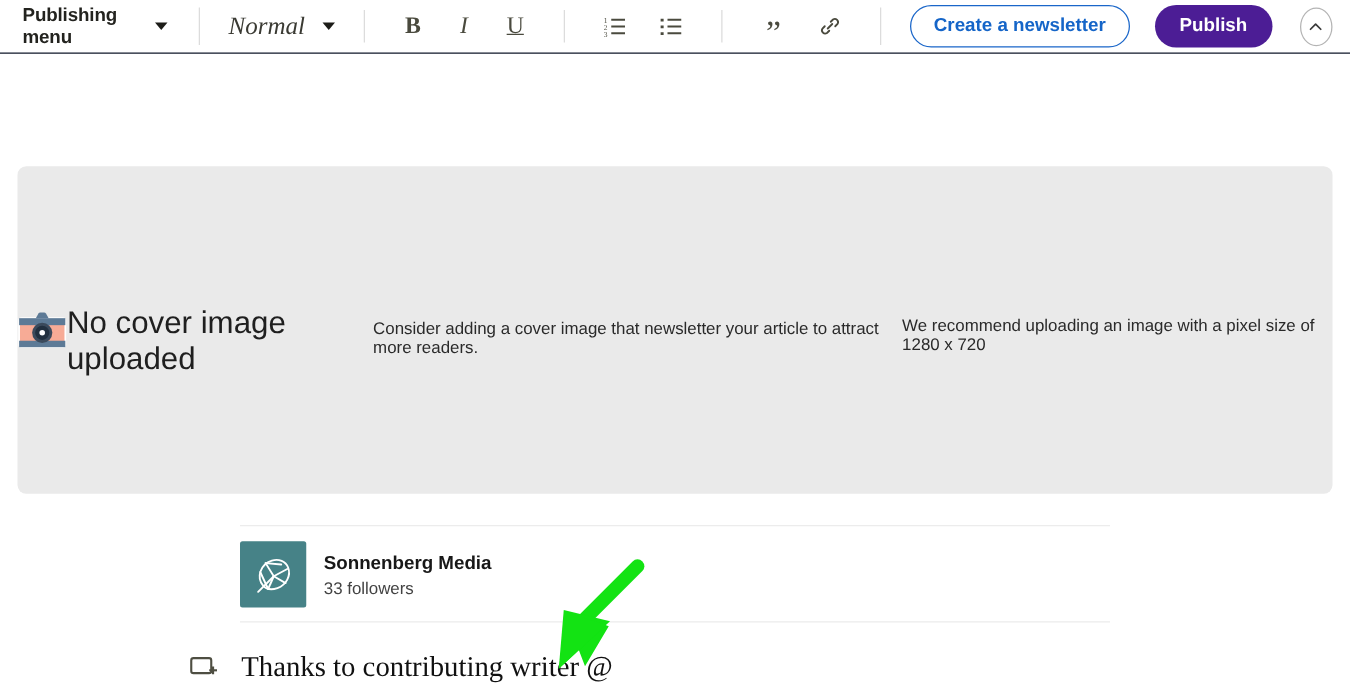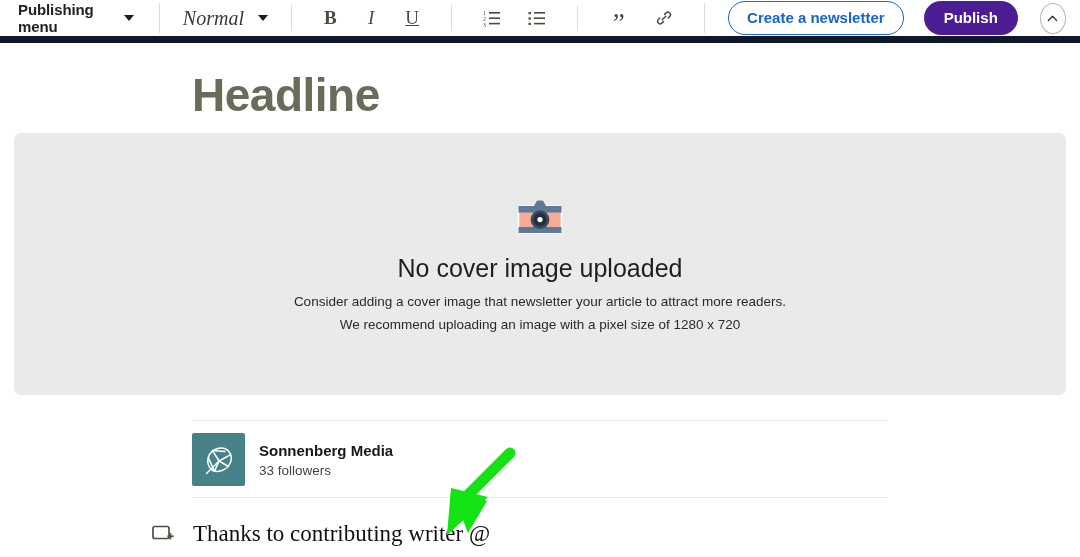--- a/index.html
+++ b/index.html
@@ -13,21 +13,21 @@
     position: relative;
   }
 
   
   .toolbar {
     position: absolute;
     top: 0; left: 0;
     width: 1080px;
     height: 43px;
     background: #ffffff;
-    border-bottom: 7px solid #0f172a;
+    border-bottom: 1px solid #0f172a;
     display: flex;
     align-items: center;
     padding: 0 14px 0 16px;
     z-index: 5;
     gap: 10px;
   }
 
   .publishing-menu {
     display: flex;
     align-items: center;
@@ -158,21 +158,20 @@
 
   .cover-box {
     position: absolute;
     top: 90px;
     left: 14px;
     width: 1052px;
     height: 262px;
     background: #eaeaea;
     border-radius: 7px;
     display: flex;
-    flex-direction: column;
     align-items: center;
     justify-content: center;
     cursor: pointer;
   }
   .cover-title {
     font-size: 25px;
     color: #1f1f1f;
     margin-top: 17px;
     font-family: "Liberation Sans", sans-serif;
   }
@@ -331,21 +330,20 @@
 
   <div class="round-btn">
     <svg width="15" height="15" viewBox="0 0 15 15">
       <path d="M3.4 9.4 L7.5 5.3 L11.6 9.4" stroke="#3a3a3a" stroke-width="1.4" fill="none" stroke-linecap="round" stroke-linejoin="round"></path>
     </svg>
   </div>
 </div>
 
 <div class="content">
 
-  <div class="headline">Headline</div>
 
   <div class="cover-box">
     <svg width="46" height="40" viewBox="0 0 46 40">
       <rect x="1.5" y="9" width="43" height="27" rx="2.5" fill="#f7ab96" stroke="#ffffff" stroke-width="1.6"></rect>
       <rect x="1.5" y="9" width="43" height="6.5" fill="#5d7a96"></rect>
       <rect x="1.5" y="30" width="43" height="6" fill="#5d7a96"></rect>
       <path d="M17 9 L19.5 4.6 a2 2 0 0 1 1.7-1 h3.6 a2 2 0 0 1 1.7 1 L29 9 Z" fill="#5d7a96"></path>
       <circle cx="23" cy="22.6" r="9.4" fill="#3b4a5c"></circle>
       <circle cx="23" cy="22.6" r="6.6" fill="#223040"></circle>
       <circle cx="23" cy="22.6" r="2.6" fill="#ffffff"></circle>

